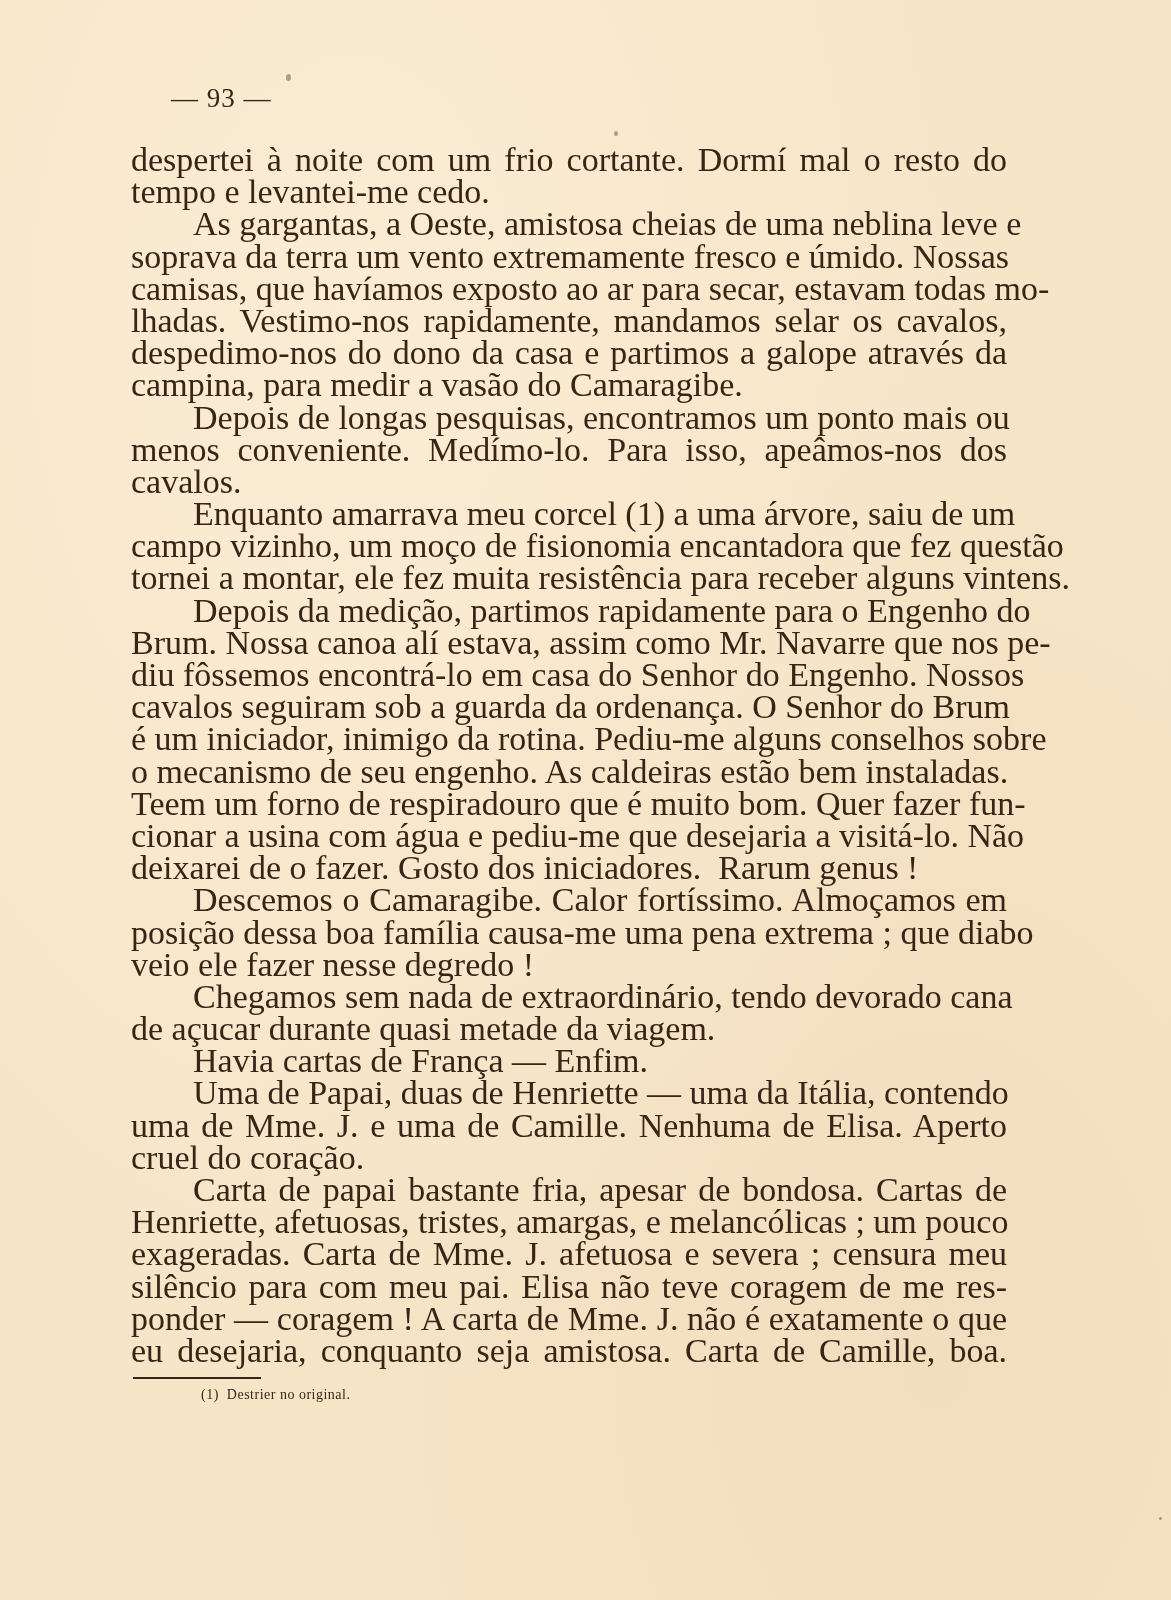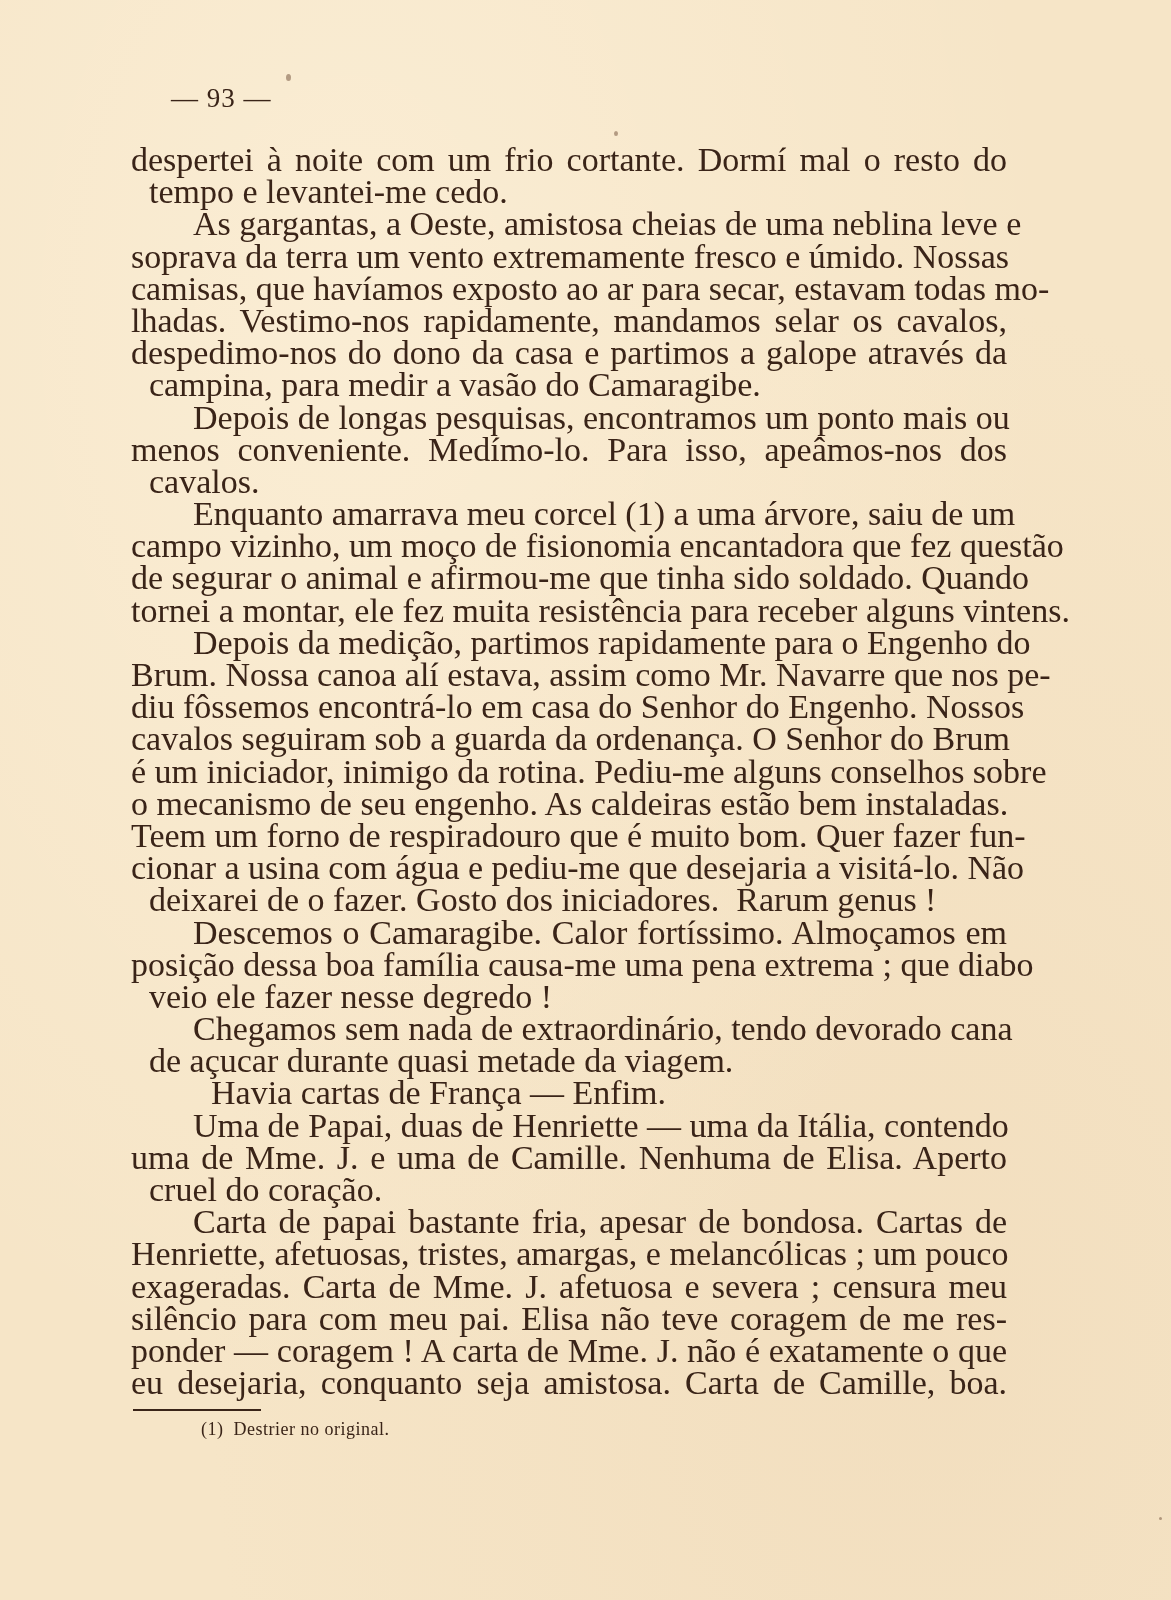--- a/index.html
+++ b/index.html
@@ -40,36 +40,35 @@
     .line {
       display: block;
       white-space: nowrap;
       text-align: justify;
       text-align-last: justify;
       height: 32.2px;
       overflow: visible;
     }
     .line.last {
       text-align-last: left;
-      margin-left: 18px;
     }
     .line.indent {
       padding-left: 62px;
     }
     .italic {
     }
     .footnote-rule {
       width: 128px;
       height: 0;
       border-top: 2px solid #3a2418;
       margin-top: 10px;
       margin-left: 2px;
     }
     .footnote {
-      font-size: 18px;
+      font-size: 14px;
       margin-top: 8px;
       margin-left: 70px;
       letter-spacing: 0.5px;
     }
     .speck {
       position: absolute;
       background: #7a5a44;
       border-radius: 50%;
       opacity: 0.55;
     }
@@ -91,21 +90,20 @@
     <span class="line">lhadas.  Vestimo-nos rapidamente, mandamos selar os cavalos,</span>
     <span class="line">despedimo-nos do dono da casa e partimos a galope através da</span>
     <span class="line last">campina, para medir a vasão do Camaragibe.</span>
 
     <span class="line indent">Depois de longas pesquisas, encontramos um ponto mais ou</span>
     <span class="line">menos conveniente.  Medímo-lo.  Para isso, apeâmos-nos dos</span>
     <span class="line last">cavalos.</span>
 
     <span class="line indent">Enquanto amarrava meu corcel (1) a uma árvore, saiu de um</span>
     <span class="line">campo vizinho, um moço de fisionomia encantadora que fez questão</span>
-    <span class="line">de segurar o animal e afirmou-me que tinha sido soldado.  Quando</span>
     <span class="line">tornei a montar, ele fez muita resistência para receber alguns vintens.</span>
 
     <span class="line indent">Depois da medição, partimos rapidamente para o Engenho do</span>
     <span class="line">Brum.  Nossa canoa alí estava, assim como Mr. Navarre que nos pe-</span>
     <span class="line">diu fôssemos encontrá-lo em casa do Senhor do Engenho.  Nossos</span>
     <span class="line">cavalos seguiram sob a guarda da ordenança.  O Senhor do Brum</span>
     <span class="line">é um iniciador, inimigo da rotina.  Pediu-me alguns conselhos sobre</span>
     <span class="line">o mecanismo de seu engenho.  As caldeiras estão bem instaladas.</span>
     <span class="line">Teem um forno de respiradouro que é muito bom.  Quer fazer fun-</span>
     <span class="line">cionar a usina com água e pediu-me que desejaria a visitá-lo.  Não</span>

